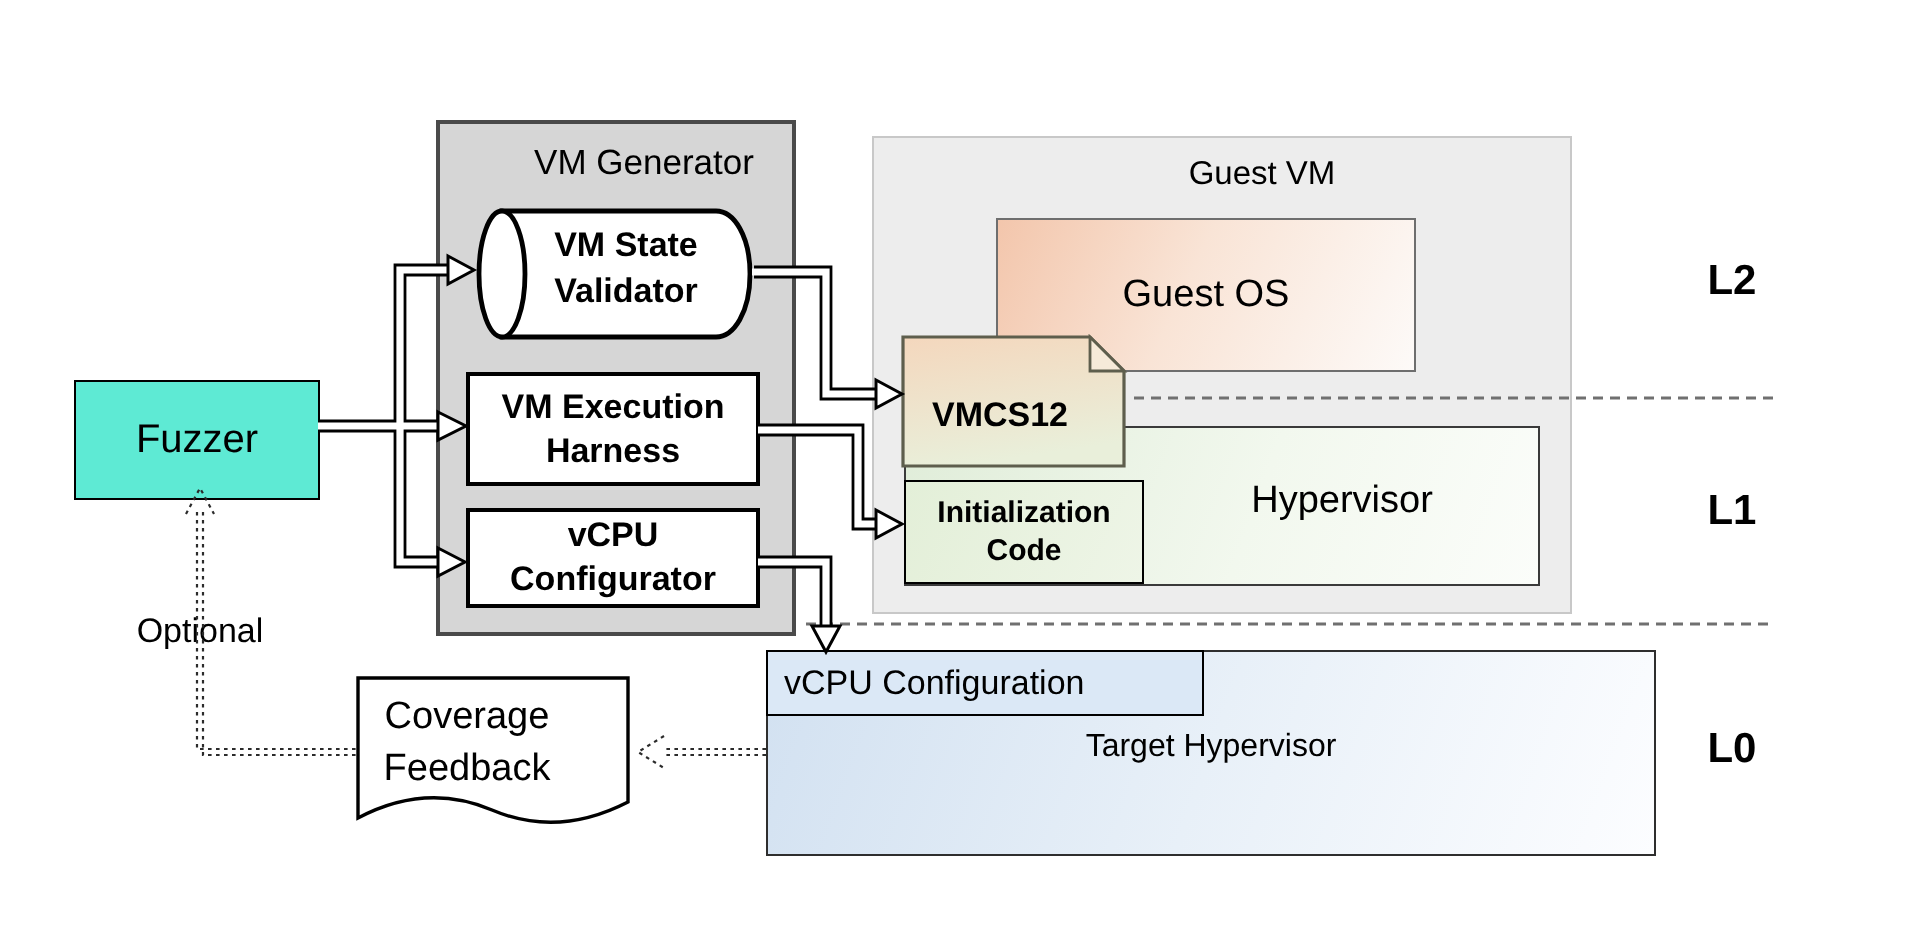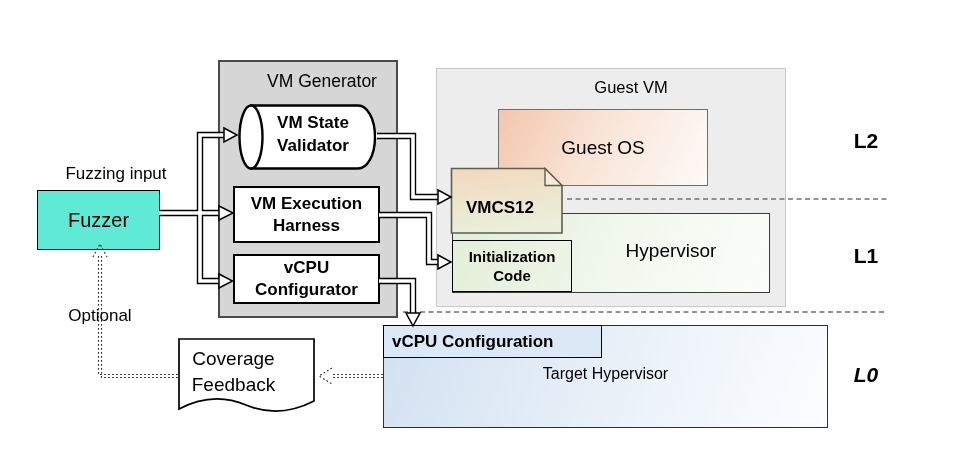--- a/index.html
+++ b/index.html
@@ -35,29 +35,29 @@
   .box-initcode{left:452px;top:240px;width:120px;height:52px;border:1.8px solid #000;
     background:linear-gradient(115deg,#e3efd8 0%,#eef5e7 100%);font-size:15px;font-weight:bold;line-height:19px;}
   .vmcs-wrap{left:450px;top:167px;width:114px;height:68px;}
   .vmcs-text{left:450px;top:186px;width:100px;font-size:17px;font-weight:bold;text-align:center;margin-top:12px;}
 
   
   .box-target{left:383px;top:325px;width:445px;height:103px;border:1.4px solid #2e2e2e;
     background:linear-gradient(110deg,#d2e1f1 0%,#e8f0f8 50%,#fcfdff 100%);}
   .target-text{left:383px;top:365px;width:445px;font-size:16px;text-align:center;}
   .box-vcpuconf{left:383px;top:325px;width:219px;height:33px;background:#dbe8f6;border:1.5px solid #000;
-    font-size:17px;font-weight:bold;display:flex;align-items:center;padding-left:8px;}
+    font-size:17px;font-weight:normal;display:flex;align-items:center;padding-left:8px;}
   .doc-wrap{left:178px;top:338px;width:137px;height:80px;}
   .doc-text{left:178px;top:346px;width:111px;font-size:19px;line-height:26px;text-align:center;}
 
   
   .lvl{width:56px;font-size:21px;font-weight:bold;text-align:center;}
   .lvl-l2{left:838px;top:129px;}
   .lvl-l1{left:838px;top:244px;}
-  .lvl-l0{left:838px;top:363px;font-style:italic;}
+  .lvl-l0{left:838px;top:363px;}
 
   #wires{position:absolute;left:0;top:0;width:953px;height:471px;pointer-events:none;}
 </style>
 </head>
 <body>
 
 <div id="stage">
 
   <div class="abs box-guestvm"></div>
   <div class="abs guestvm-title">Guest VM</div>
@@ -109,21 +109,20 @@
   <div class="abs box-harness ctr pre">
     <span class="pre">VM Execution
 Harness</span>
   </div>
 
   <div class="abs box-configurator ctr pre">
     <span class="pre">vCPU
 Configurator</span>
   </div>
 
-  <div class="abs lbl-fuzzing-input">Fuzzing input</div>
   <div class="abs box-fuzzer ctr">
     <span>Fuzzer</span>
   </div>
   <div class="abs lbl-optional">Optional</div>
 
   <div class="abs doc-wrap">
     <svg width="137" height="80" viewBox="0 0 137 80">
       <path d="M1 1 H136 V63 Q101 81 68 67 Q35 53 1 71 Z" fill="#ffffff" stroke="#000" stroke-width="1.7"></path>
     </svg>
   </div>

